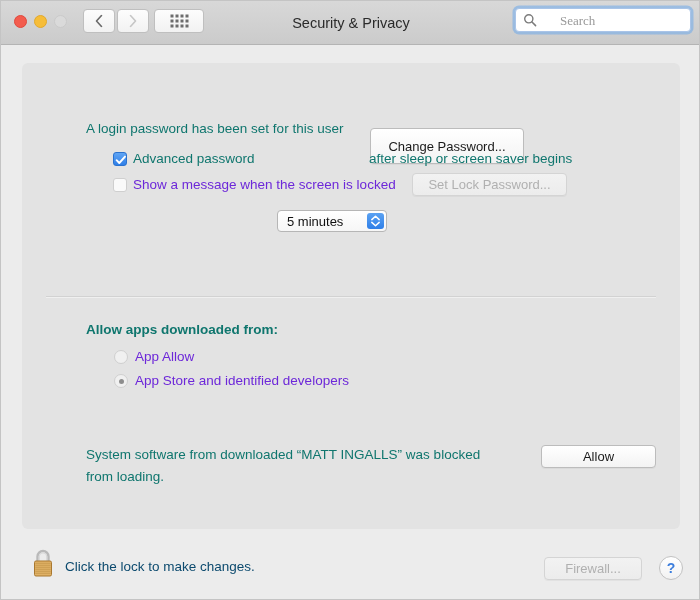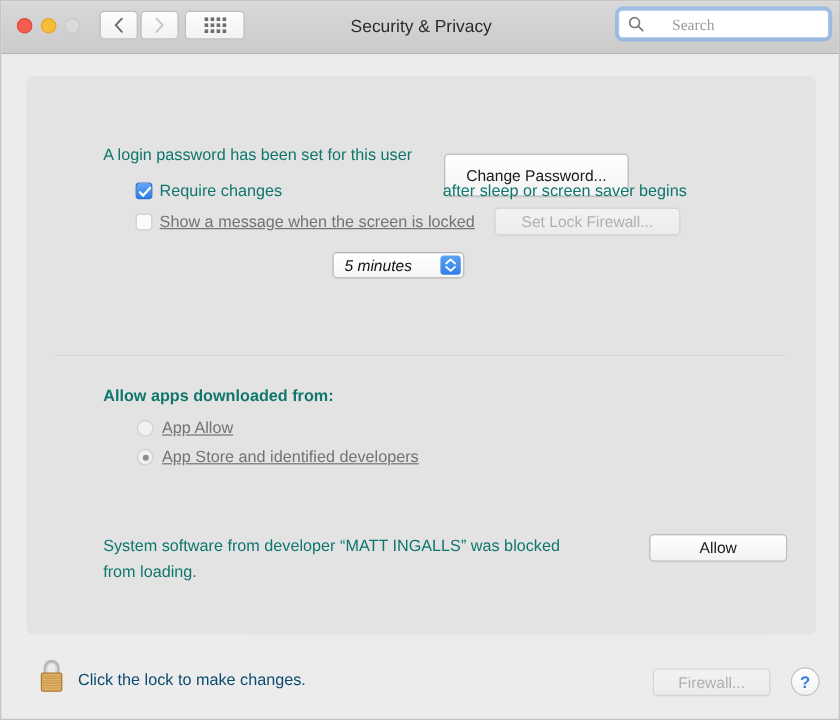--- a/index.html
+++ b/index.html
@@ -171,21 +171,21 @@
     border-radius: 6px;
     box-sizing: border-box;
   }
 
   .row-text {
     position: absolute;
     font-size: 13.5px;
     color: #0f766e;
     white-space: nowrap;
   }
-  .dim { color: #737373; text-decoration: underline; }
+  .dim { color: #6d28d9; }
 
   
   .btn {
     position: absolute;
     background: linear-gradient(to bottom, #ffffff, #f3f3f3);
     border: 1px solid #bcbcbc;
     border-radius: 4px;
     box-sizing: border-box;
     font-family: "Liberation Sans", sans-serif;
     font-size: 13px;
@@ -220,21 +220,20 @@
 
   
   #sleep-select {
     position: absolute;
     left: 255px; top: 147px;
     width: 110px; height: 22px;
     background: linear-gradient(to bottom, #ffffff, #f6f6f6);
     border: 1px solid #b6b6b6;
     border-radius: 4px;
     box-sizing: border-box;
-    font-style: italic;
   }
   #sleep-select-label {
     position: absolute;
     left: 9px; top: 3px;
     font-size: 13px;
     color: #111;
   }
   #sleep-stepper {
     position: absolute;
     right: 2px; top: 2px;
@@ -374,51 +373,51 @@
 
     <div class="btn" style="left:348px; top:65px; width:154px; height:36px;">Change Password...</div>
 
     <div class="cbox on" style="left:91px; top:89px;">
       <span>
         <svg width="12" height="12" viewBox="0 0 12 12">
           <polyline points="1.6,6.2 4.3,9 10,2.6" fill="none" stroke="#ffffff" stroke-width="1.9" stroke-linecap="round" stroke-linejoin="round"></polyline>
         </svg>
       </span>
     </div>
-    <div class="row-text" style="left:111px; top:88px;">Require changes</div>
+    <div class="row-text" style="left:111px; top:88px;">Advanced password</div>
 
     <div id="sleep-select">
       <div id="sleep-select-label">5 minutes</div>
       <div id="sleep-stepper">
         <svg width="11" height="12" viewBox="0 0 11 12">
           <polyline points="1.8,4.6 5.5,1.2 9.2,4.6" fill="none" stroke="#ffffff" stroke-width="1.5" stroke-linecap="round" stroke-linejoin="round"></polyline>
           <polyline points="1.8,7.4 5.5,10.8 9.2,7.4" fill="none" stroke="#ffffff" stroke-width="1.5" stroke-linecap="round" stroke-linejoin="round"></polyline>
         </svg>
       </div>
     </div>
 
     <div class="row-text" style="left:347px; top:88px;">after sleep or screen saver begins</div>
 
     <div class="cbox off" style="left:91px; top:115px;"></div>
     <div class="row-text dim" style="left:111px; top:114px;">Show a message when the screen is locked</div>
-    <div class="btn disabled" style="left:390px; top:110px; width:155px; height:23px;">Set Lock Firewall...</div>
+    <div class="btn disabled" style="left:390px; top:110px; width:155px; height:23px;">Set Lock Password...</div>
 
     <div id="separator"></div>
 
     <div class="row-text" style="left:64px; top:259px; font-weight:600;">Allow apps downloaded from:</div>
 
     <div class="radio" style="left:92px; top:287px;"></div>
     <div class="row-text dim" style="left:113px; top:286px;">App Allow</div>
 
     <div class="radio" style="left:92px; top:311px;">
       <div class="dot"></div>
     </div>
     <div class="row-text dim" style="left:113px; top:310px;">App Store and identified developers</div>
 
-    <div class="row-text" style="left:64px; top:384px;">System software from developer “MATT INGALLS” was blocked</div>
+    <div class="row-text" style="left:64px; top:384px;">System software from downloaded “MATT INGALLS” was blocked</div>
     <div class="row-text" style="left:64px; top:406px;">from loading.</div>
 
     <div class="btn" style="left:519px; top:382px; width:115px; height:23px;">Allow</div>
   </div>
 
   <div id="lock-btn">
     <span>
       <svg width="28" height="34" viewBox="0 0 28 34">
         <path d="M8.5 15 V10.5 a5.5 5.5 0 0 1 11 0 V15" fill="none" stroke="#b9b9b9" stroke-width="2.4"></path>
         <path d="M10.3 15 V10.5 a3.7 3.7 0 0 1 7.4 0 V15" fill="none" stroke="#d9d9d9" stroke-width="1.2"></path>

